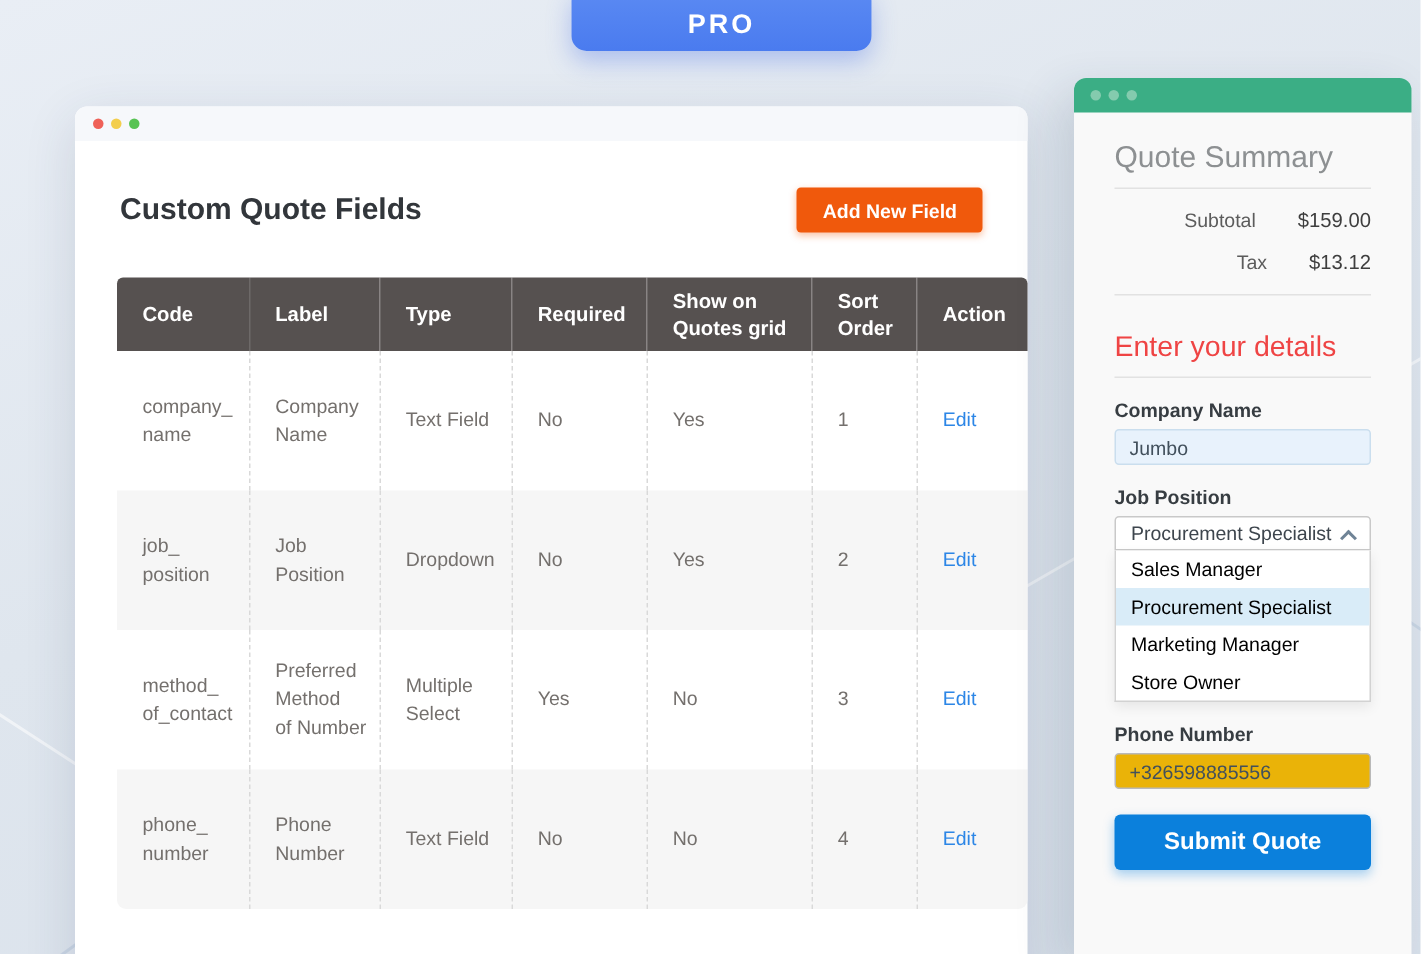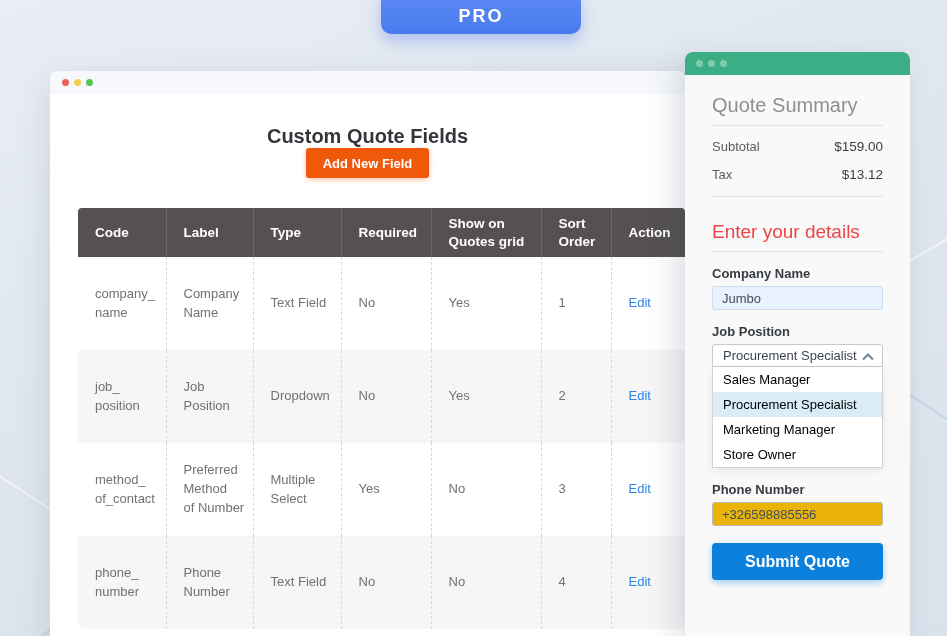--- a/index.html
+++ b/index.html
@@ -31,21 +31,20 @@
     display:flex; align-items:center; padding-left:12px; gap:5px;
   }
   .dot { width:7px; height:7px; border-radius:50%; }
   .dot.red { background:#ef6158; }
   .dot.yellow { background:#f3ce4d; }
   .dot.green { background:#57c353; }
 
   .window-head {
     display:flex; align-items:center; justify-content:space-between;
     padding:31px 30px 0 30px;
-    flex-direction:column;
   }
   .page-title { font-size:20px; font-weight:bold; color:#32363b; }
   .add-btn {
     background:#f0590c; color:#fff; font-weight:bold; font-size:13px;
     border:none; border-radius:3px; height:30px; padding:0 17px;
     box-shadow:0 2px 5px rgba(240,90,12,0.35); cursor:pointer;
     font-family:"Liberation Sans", sans-serif;
   }
 
   table.fields { border-collapse:collapse; margin:30px 0 0 28px; width:607px; table-layout:fixed; }
@@ -64,33 +63,33 @@
     white-space:pre-line; line-height:1.45; vertical-align:middle; background:#fff;
   }
   table.fields td + td { border-left:1px dashed #d9d9d9; }
   table.fields tr.alt td { background:#f6f6f6; }
   table.fields tr:last-child td:first-child { border-radius:0 0 0 6px; }
   table.fields tr:last-child td:last-child { border-radius:0 0 6px 0; }
   .edit-link { color:#2c86e6; text-decoration:none; font-size:13px; cursor:pointer; }
 
   
   .side-panel {
-    position:absolute; left:685px; top:52px; width:225px; height:584px;
+    position:absolute; left:716px; top:52px; width:225px; height:584px;
     background:#f9f9f9; border-radius:8px 8px 0 0;
     box-shadow:-10px 10px 30px rgba(40,60,90,0.16);
   }
   .panel-bar {
     height:23px; background:#3bae85; border-radius:8px 8px 0 0;
     display:flex; align-items:center; padding-left:11px; gap:5px;
   }
   .panel-bar .dot { background:#84cbae; }
   .panel-body { padding:0 27px; }
   .section-title { font-size:20px; font-weight:normal; color:#8d9092; }
   .divider { border:none; border-top:1px solid #e2e2e2; margin-top:8px; }
-  .sum-row { display:flex; justify-content:space-between; align-items:center; margin-top:13px;gap:28px; }
+  .sum-row { display:flex; justify-content:flex-end; align-items:center; margin-top:13px;gap:28px; }
   .sum-label { font-size:13px; color:#5c5c5c; }
   .sum-value { font-size:13.5px; color:#3e3e3e; }
   .sum-row.total { margin-top:14px; }
   .sum-row.total .sum-label, .sum-row.total .sum-value { font-weight:bold; color:#2b2b2b; }
 
   .details-title { margin-top:24px; font-size:19px; color:#ef4444; font-weight:normal; }
   .field-label { margin-top:14px; font-size:13px; font-weight:bold; color:#373d42; }
   .text-input {
     margin-top:5px; width:171px; height:24px; font-size:13px; color:#42505c;
     border:1px solid #b9b9b9; border-radius:3px; background:#eab308; padding:0 9px;

